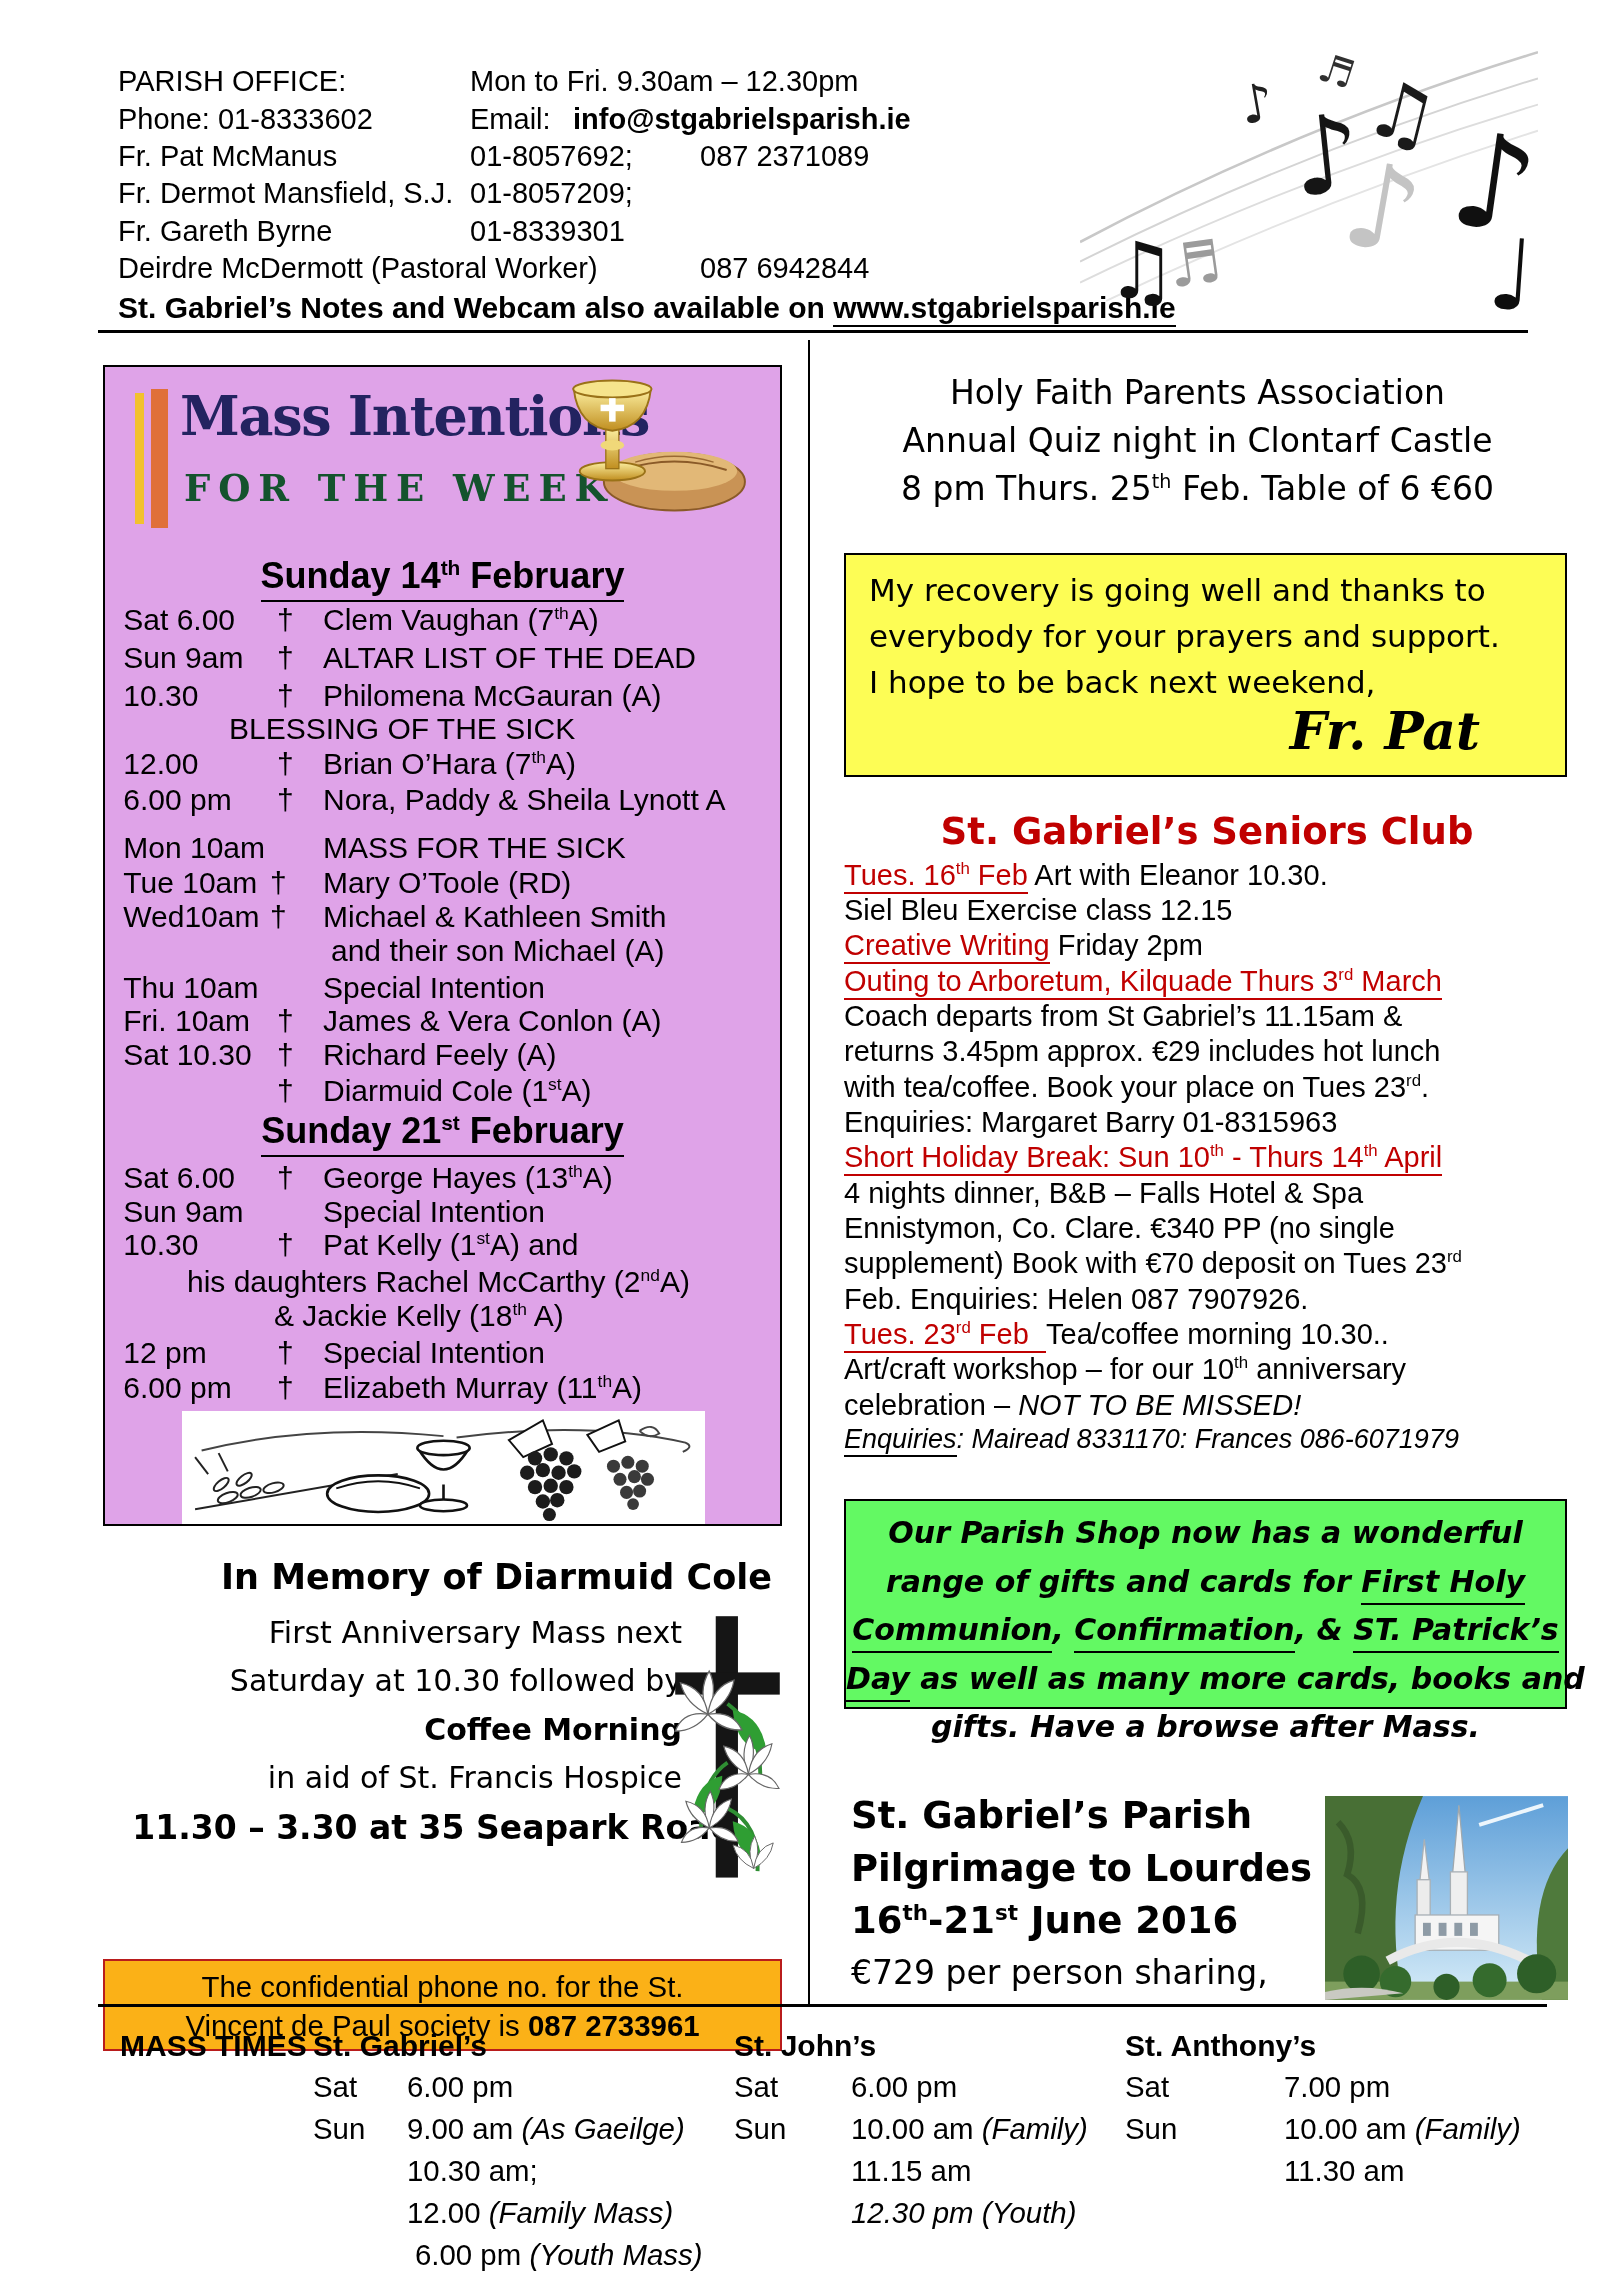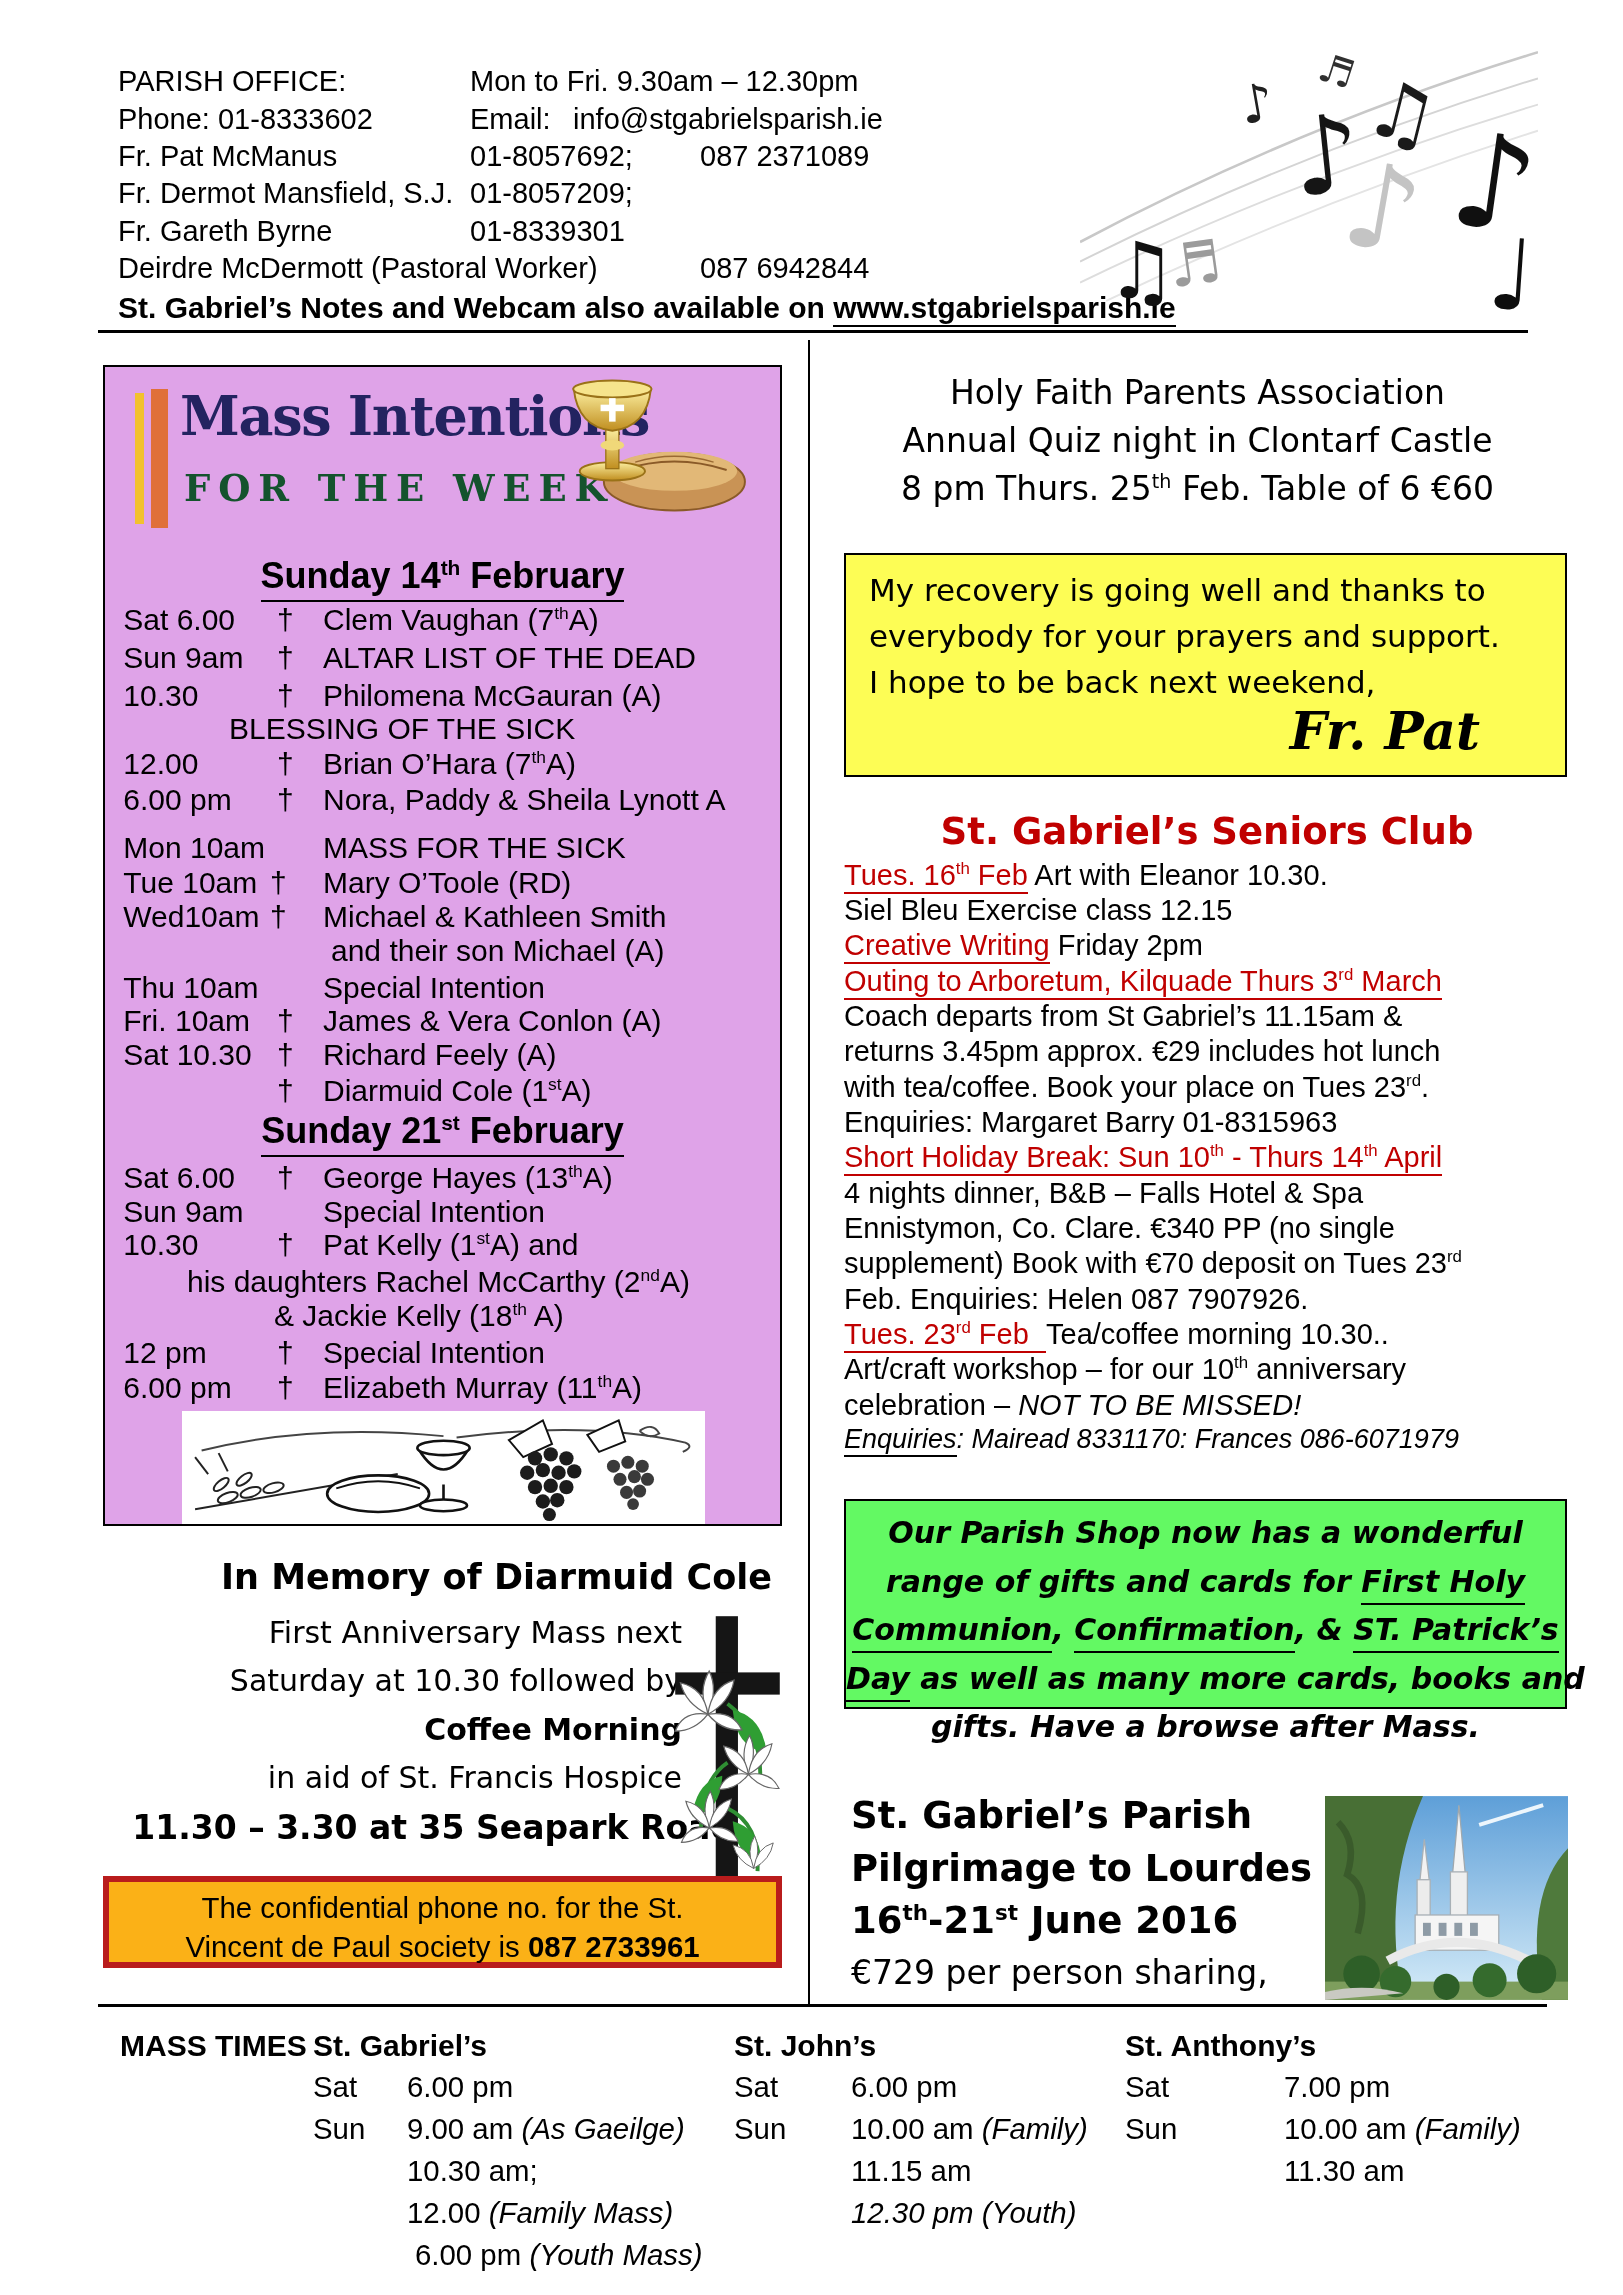--- a/index.html
+++ b/index.html
@@ -15,40 +15,40 @@
   .ured{padding-bottom:1.3px;border-bottom:2.6px solid #C00000}
   .ublk{padding-bottom:4px;border-bottom:2.6px solid #000}
   .uthin{padding-bottom:0.7px;border-bottom:2px solid #000}
   .pr{padding-right:9.2px}
   .ctr{text-align:center}
   .nw{white-space:nowrap}
   
   .hline{position:absolute;left:0;right:0;font-size:29px;white-space:nowrap}
   .hc1{position:absolute;left:118px}
   .hc2{position:absolute;left:470px}
-  .hc2b{position:absolute;left:573px;font-weight:normal}
+  .hc2b{position:absolute;left:573px;font-weight:bold}
   .hc3{position:absolute;left:700px}
   
   .pbox{left:103px;top:365px;width:679px;height:1161px;background:#DFA3E8;border:2px solid #000}
   .phead{position:absolute;left:0;right:0;text-align:center;font-size:36px;font-weight:bold;white-space:nowrap}
   .prow{position:absolute;left:0;right:0;font-size:30px;white-space:nowrap}
   .prow .t{position:absolute;left:18.3px}
   .prow .d{position:absolute;left:172px}
   .prow .x{position:absolute;left:218px}
   
   .quizline{position:absolute;left:818px;width:759px;text-align:center;font-size:33px;white-space:nowrap}
   .ybox{left:844px;top:553px;width:723px;height:224px;background:#FDFD55;border:2px solid #000}
   .yline{position:absolute;left:23px;right:13px;font-size:31px;white-space:nowrap}
   .sen{position:absolute;left:844px;width:739px;font-size:29px;white-space:nowrap}
   .gbox{left:844px;top:1499px;width:723px;height:210px;background:#63F963;border:2px solid #000}
   .gline{position:absolute;left:0;right:0;text-align:center;font-style:italic;font-size:30px;font-weight:bold;white-space:nowrap}
   .lourline{position:absolute;left:851px;font-size:37px;font-weight:bold;white-space:nowrap}
   
   .memline{position:absolute;left:93px;width:589px;text-align:right;font-size:30px;white-space:nowrap}
-  .obox{left:103px;top:1876px;width:679px;height:92px;background:#FBB117;border:6px solid #b91c1c}
+  .obox{left:103px;top:1959px;width:679px;height:92px;background:#FBB117;border:2px solid #b91c1c}
   .oline{position:absolute;left:0;right:0;text-align:center;font-size:29.4px;white-space:nowrap}
   
   .mt{position:absolute;font-size:29.4px;white-space:nowrap}
   .rule{position:absolute;background:#000}
 </style>
 </head>
 <body>
 
 <div class="abs" style="left:0;top:0;width:1623px;height:334px">
   <div class="hline" style="top:65px">

